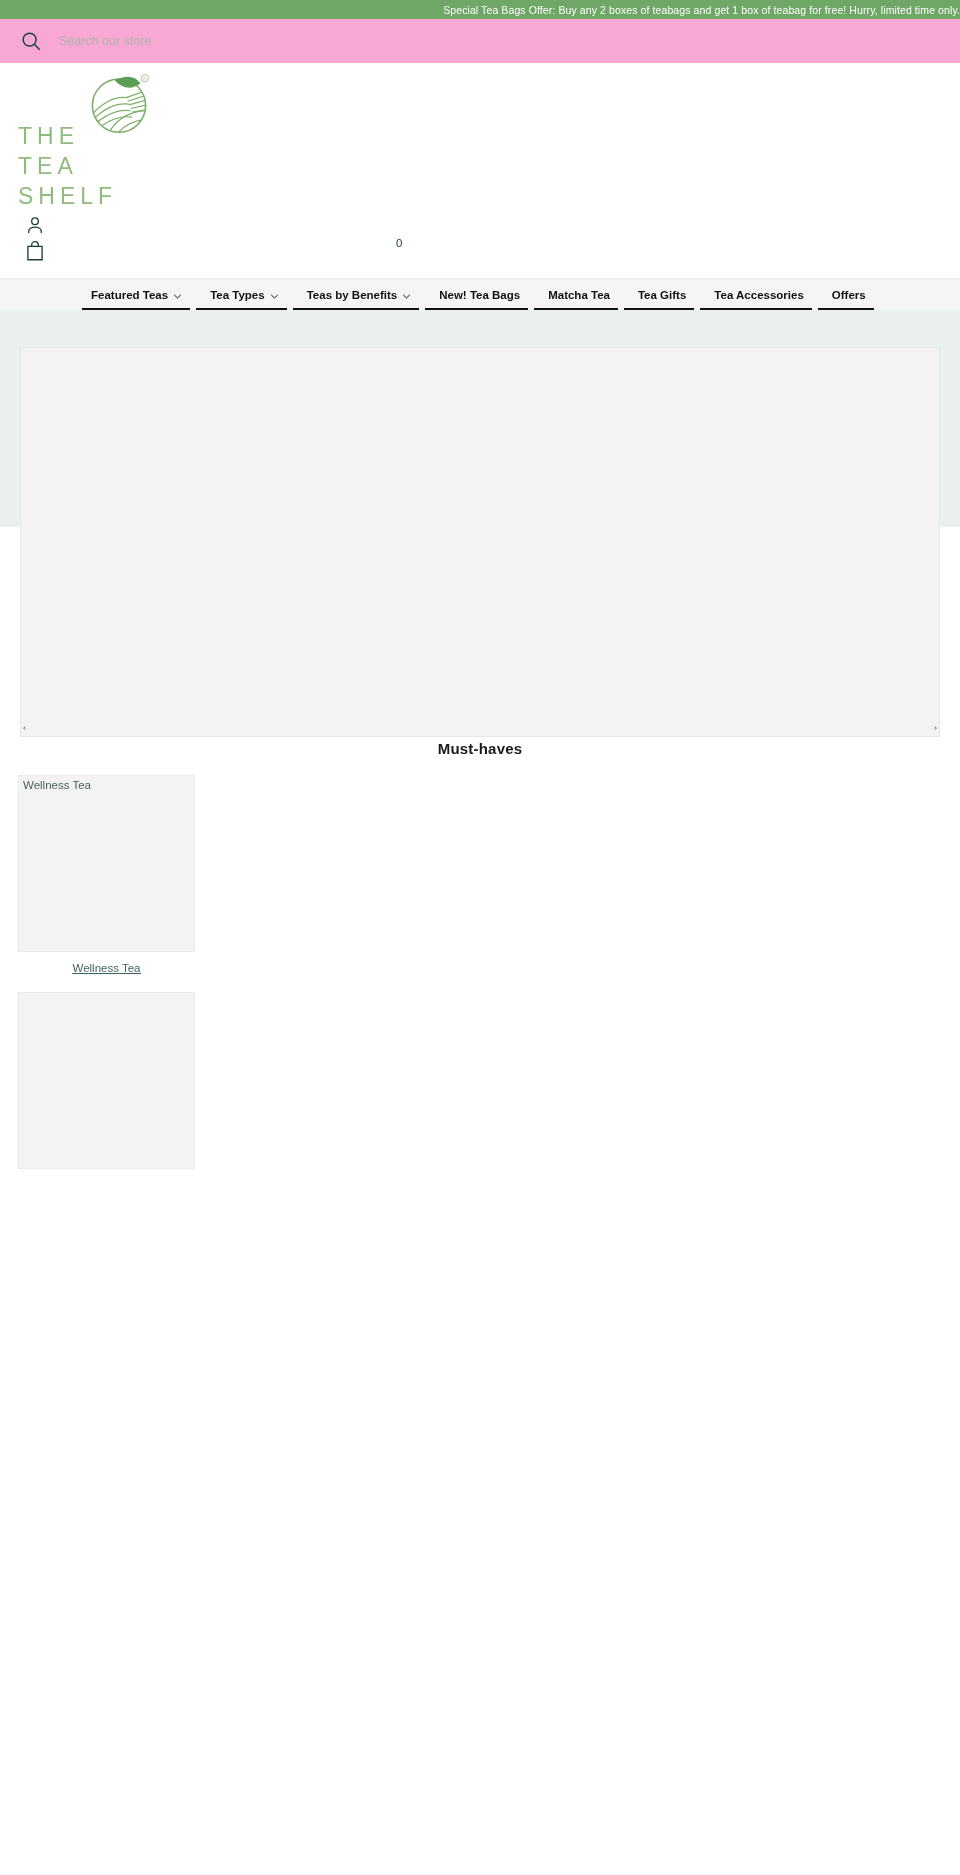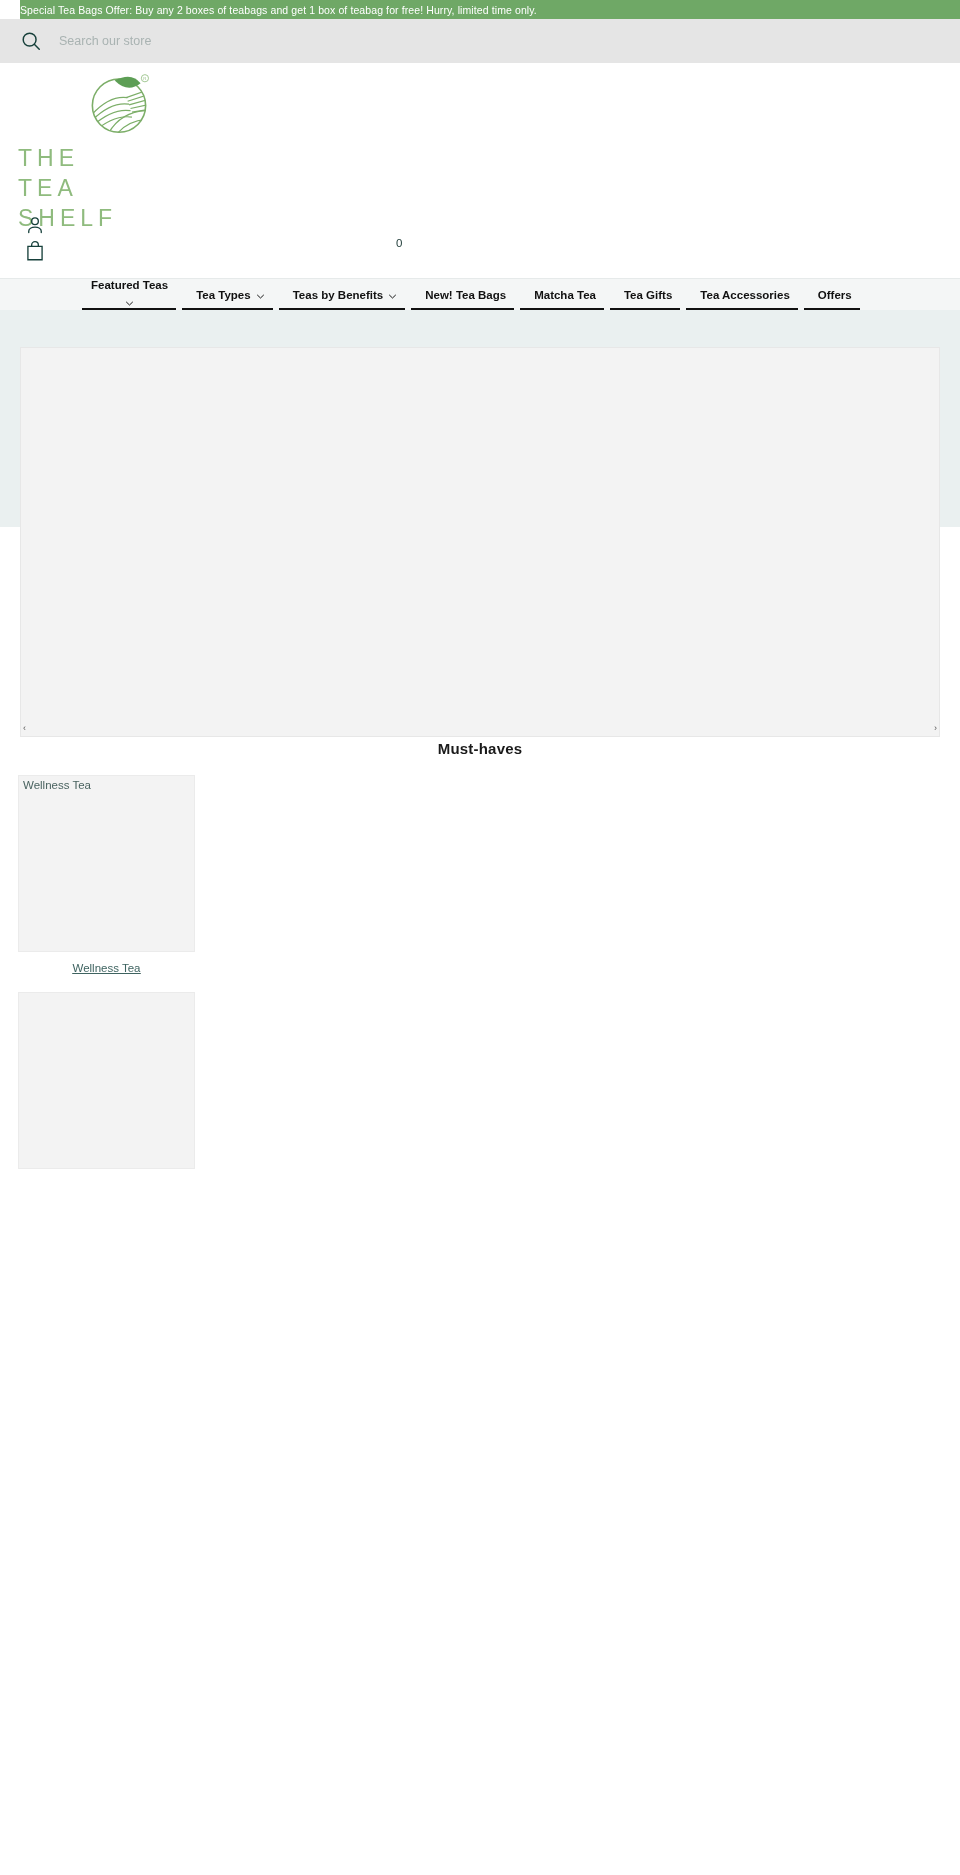--- a/index.html
+++ b/index.html
@@ -10,37 +10,36 @@
     color: #1d3a36;
   }
   body { width: 960px; height: 1875px; overflow: hidden; position: relative; }
 
   
   .promo-banner {
     height: 19px;
     background: #6fa866;
     display: flex;
     align-items: center;
-    justify-content: flex-start;
-    margin-left: 20px;
+    justify-content: flex-end;
   }
   .promo-banner .promo-text {
     color: #ffffff;
     font-size: 10.5px;
     letter-spacing: .1px;
     white-space: nowrap;
   }
 
   
   .search-row {
     height: 44px;
     display: flex;
     align-items: center;
     padding-left: 20px;
-    background: #e5e5e5;
+    background: #f9a8d4;
   }
   .search-icon { width: 22px; height: 22px; flex: 0 0 auto; display:block; }
   .search-input {
     border: none;
     outline: none;
     background: transparent;
     font-family: "Liberation Sans", sans-serif;
     font-size: 12.5px;
     color: #1d3a36;
     margin-left: 17px;
@@ -57,21 +56,21 @@
   .logo-mark {
     position: absolute;
     left: 83px;
     top: 3px;
     width: 72px;
     height: 72px;
   }
   .logo-wordmark {
     position: absolute;
     left: 18px;
-    top: 80px;
+    top: 58px;
     font-size: 23px;
     line-height: 30px;
     letter-spacing: 5px;
     color: #8fbb7e;
     font-weight: 400;
   }
   .logo-wordmark span { display: block; }
 
   .icon-account {
     position: absolute;
@@ -110,21 +109,21 @@
     align-items: center;
     gap: 5px;
     font-size: 11.5px;
     font-weight: bold;
     color: #111111;
     white-space: nowrap;
     height: 32px;
     padding: 0 14px;
     cursor: pointer;
   }
-  .nav-item:first-child { padding-left: 9px; flex-direction: column; }
+  .nav-item:first-child { padding-left: 9px; }
   .nav-item::after {
     content: "";
     position: absolute;
     left: 0; right: 6px; bottom: 1px;
     height: 2px;
     background: #111111;
   }
   .chev { width: 9px; height: 9px; display: block; margin-top: 2px; }
 
   

